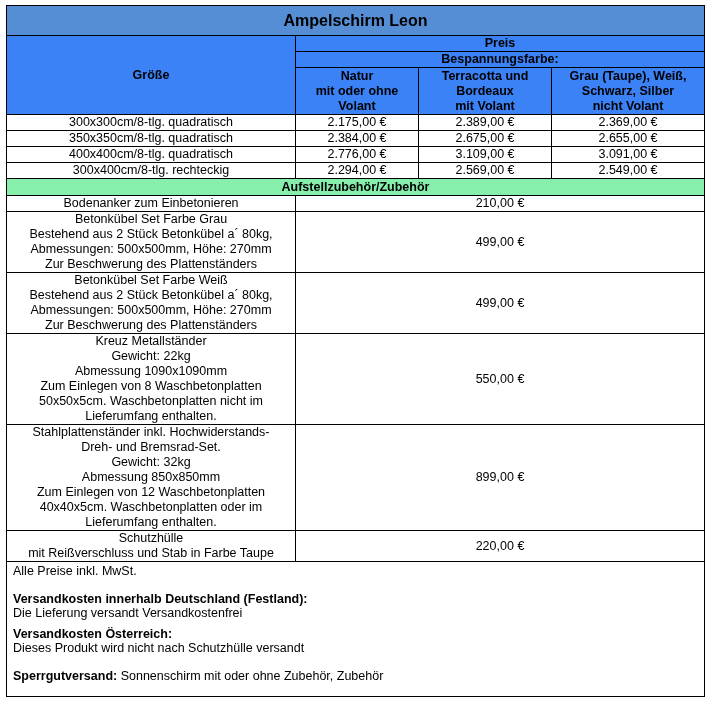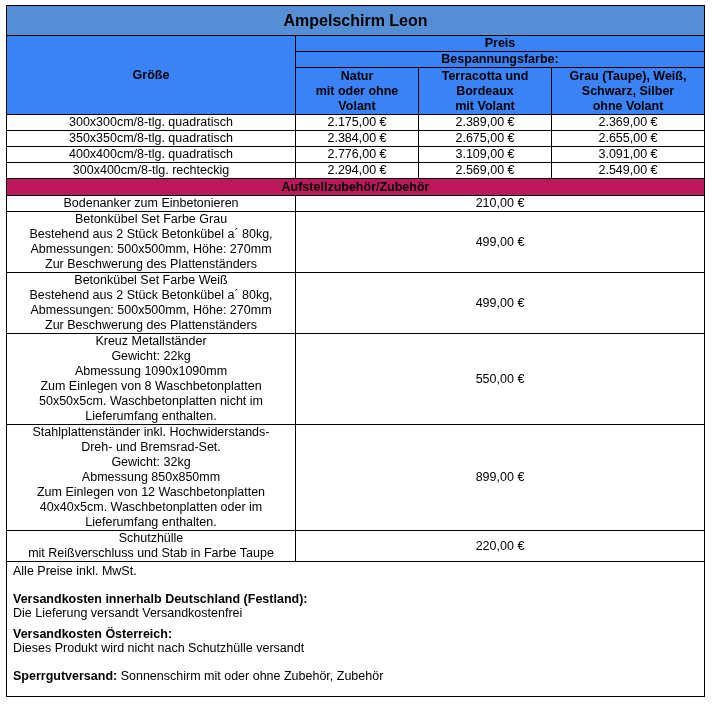--- a/index.html
+++ b/index.html
@@ -5,21 +5,21 @@
   html, body { margin:0; padding:0; background:#ffffff; }
   body { width:713px; height:710px; position:relative; overflow:hidden;
          font-family:"Liberation Sans", sans-serif; font-size:12.5px; color:#000; }
   table.main { position:absolute; left:6px; top:5px; width:698px;
                border-collapse:collapse; table-layout:fixed; }
   table.main td { border:1px solid #000; padding:0 7px; text-align:center;
                   vertical-align:middle; line-height:15px; overflow:hidden; }
   .title { background:#558ed5; font-weight:bold; font-size:16px; height:29px; }
   .hdr { background:#3b82f6; }
   .bold { font-weight:bold; }
-  .gray { background:#be185d; }
+  .gray { background:#86efac; }
   .footer { text-align:left !important; vertical-align:top !important; padding:2px 6px 0 6px !important; }
   .footer p { margin:0; line-height:14px; }
   .gap-l { height:14px; }
   .gap-s { height:7px; }
 </style>
 </head>
 <body>
 
 <table class="main">
   <colgroup>
@@ -41,21 +41,21 @@
   </tr>
   <tr id="colhdr-row" style="height:47px">
         <td class="hdr bold" style="white-space: pre-line;">Natur
 mit oder ohne
 Volant</td>
         <td class="hdr bold" style="white-space: pre-line;">Terracotta und
 Bordeaux
 mit Volant</td>
         <td class="hdr bold" style="white-space: pre-line;">Grau (Taupe), Weiß,
 Schwarz, Silber
-ohne Volant</td>
+nicht Volant</td>
       </tr>
   </tbody>
     <tbody id="size-rows">
       <tr style="height: 15px;">
         <td>300x300cm/8-tlg. quadratisch</td>
         <td>2.175,00 €</td>
         <td>2.389,00 €</td>
         <td>2.369,00 €</td>
       </tr>
       <tr style="height: 15px;">

